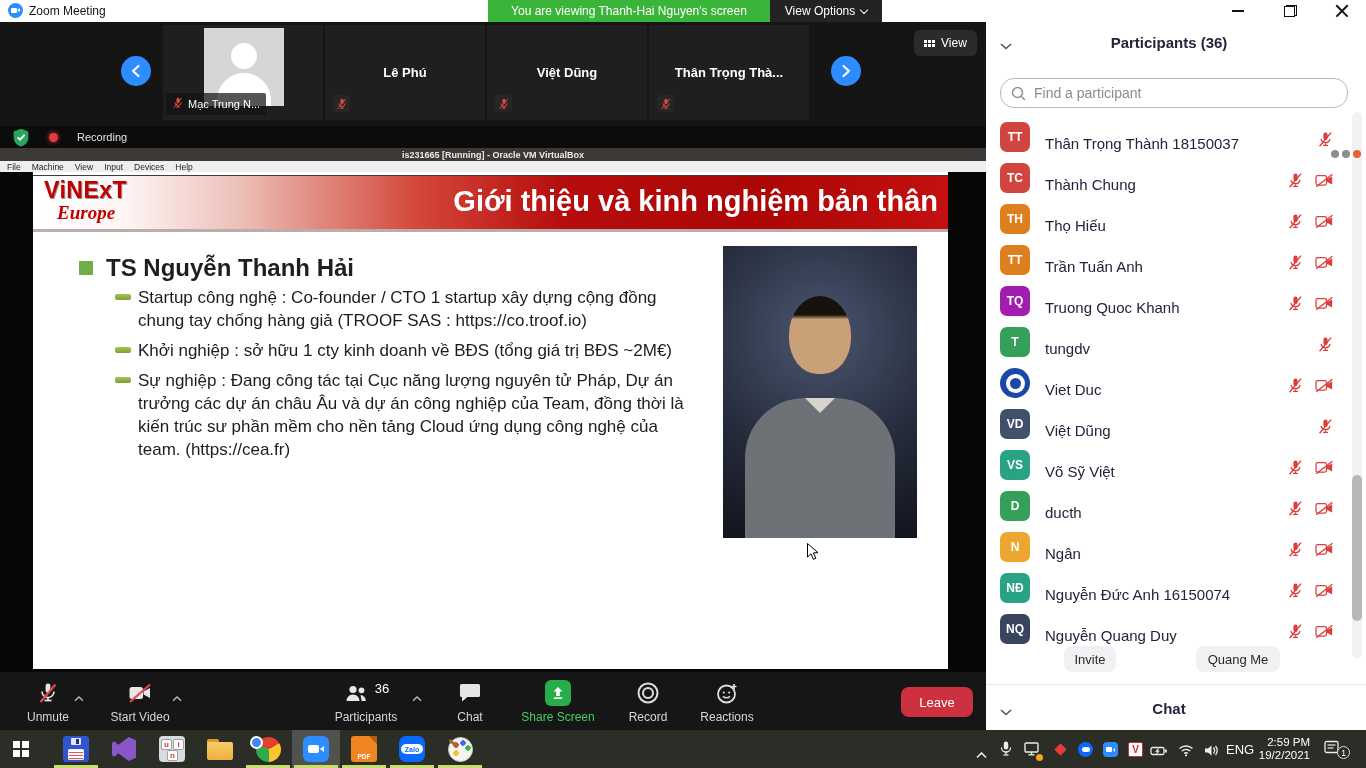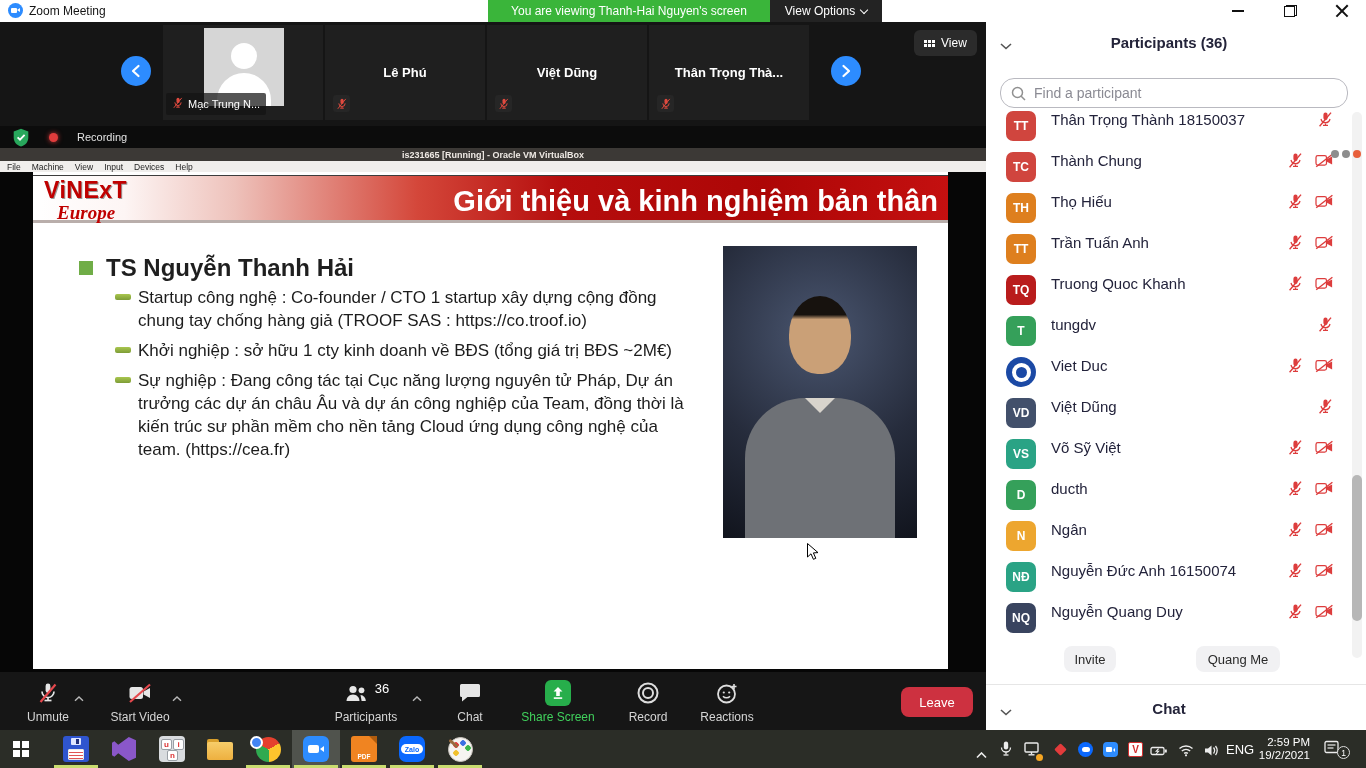--- a/index.html
+++ b/index.html
@@ -55,21 +55,21 @@
 .vbox-title{position:absolute;left:0;top:148px;width:986px;height:13px;background:#3c3936;color:#eee9e4;font-size:9px;font-weight:700;display:flex;align-items:center;justify-content:center}
 .vbox-circles{position:absolute;right:5px;top:150px;display:flex;gap:3px;z-index:6}
 .vc{width:8px;height:8px;border-radius:50%}
 .vc-a{background:#8d8d8d}.vc-b{background:#8d8d8d}.vc-c{background:#e8603c}
 .vbox-menu{position:absolute;left:0;top:161px;width:986px;height:11px;background:#f0eeec;display:flex;align-items:center;gap:11px;padding-left:7px;z-index:5}
 .menu-item{font-size:8.5px;color:#1f1f1f;cursor:pointer}
 .vm-screen{position:absolute;left:0;top:172px;width:986px;height:500px;background:#060606}
 
 
 .slide{position:absolute;left:33px;top:172px;width:915px;height:497px;background:#fff}
-.slide-head{position:absolute;left:0;top:3px;width:915px;height:48px;background:linear-gradient(90deg,#ffffff 0%,#fdf5f4 10%,#eec2bb 22%,#d4473a 42%,#b50d0d 58%,#ad0606 80%,#c41010 100%);border-top:1px solid #3c3c3c;border-bottom:3px solid #b9aeab}
+.slide-head{position:absolute;left:0;top:3px;width:915px;height:57px;background:linear-gradient(90deg,#ffffff 0%,#fdf5f4 10%,#eec2bb 22%,#d4473a 42%,#b50d0d 58%,#ad0606 80%,#c41010 100%);border-top:1px solid #3c3c3c;border-bottom:3px solid #b9aeab}
 .logo-top{position:absolute;left:11px;top:1px;font-size:23px;font-weight:800;color:#c00000;letter-spacing:.5px;text-shadow:1px 1px 0 #9b9b9b}
 .logo-bottom{position:absolute;left:24px;top:26px;font-family:"Liberation Serif",serif;font-style:italic;font-weight:700;font-size:19px;color:#c00000}
 .slide-title{position:absolute;right:10px;top:9px;font-size:29px;font-weight:800;color:#fff;white-space:nowrap}
 .sl-heading{position:absolute;left:46px;top:82px;display:flex;align-items:center;gap:13px}
 .green-sq{width:14px;height:14px;background:#70ad47}
 .sl-heading-text{font-size:24px;color:#1f1f1f;font-weight:600}
 .sl-bullets{position:absolute;left:82px;top:114px;width:582px}
 .sl-bullet{display:flex;margin-bottom:7px}
 .b-marker{flex:0 0 16px;height:6px;margin:8px 7px 0 0;background:linear-gradient(180deg,#a9c64e,#7d9c37);border-radius:2px}
 .sl-bullet span{font-size:17px;line-height:23px;color:#1c1c1c}
@@ -89,21 +89,21 @@
 .share-ico{width:26px;height:26px;border-radius:6px;background:#27ae4b;display:flex;align-items:center;justify-content:center}
 .leave-btn{position:absolute;left:901px;top:15px;width:72px;height:30px;background:#cd3140;border-radius:8px;color:#fff;font-size:13px;display:flex;align-items:center;justify-content:center;cursor:pointer}
 
 
 .panel{position:absolute;left:986px;top:22px;width:380px;height:708px;background:#fff}
 .p-chevron{position:absolute;left:14px;top:14px;cursor:pointer}
 .p-title{position:absolute;left:0;right:14px;top:12px;text-align:center;font-size:15px;font-weight:700;color:#24243a}
 .p-search{position:absolute;left:14px;top:56px;width:348px;height:30px;border:1px solid #b9b9c0;border-radius:14px;display:flex;align-items:center;gap:8px;padding:0 10px;cursor:text}
 .p-search span{color:#8a8a93;font-size:14px}
 .p-list{position:absolute;left:0;top:89px;width:364px}
-.prow{height:41px;display:flex;align-items:flex-start;padding-left:20px;cursor:pointer}
+.prow{height:41px;display:flex;align-items:flex-end;padding-left:14px;cursor:pointer}
 .pavatar{width:30px;height:30px;border-radius:7px;color:#fff;font-size:12px;font-weight:700;display:flex;align-items:center;justify-content:center;flex:0 0 30px}
 .pavatar.crest{border-radius:50%}
 .crest-in{width:19px;height:19px;border-radius:50%;background:#fff;display:flex;align-items:center;justify-content:center}
 .crest-in::after{content:"";width:11px;height:11px;border-radius:50%;background:#1b49a5}
 .pname{margin-left:15px;font-size:15px;color:#23233b;flex:1;white-space:nowrap;overflow:hidden}
 .picons{display:flex;gap:11px;margin-right:16px;align-items:center}
 .p-scroll{position:absolute;left:366px;top:90px;width:10px;height:546px;background:#f2f2f2;border-radius:5px;cursor:pointer}
 .p-thumb{position:absolute;left:0;top:363px;width:10px;height:146px;background:#b7b7b7;border-radius:5px}
 .pf-btn{position:absolute;background:#f1f1f3;border-radius:8px;font-size:13px;color:#2a2a2a;display:flex;align-items:center;justify-content:center;cursor:pointer}
 .invite-btn{left:78px;top:624px;width:52px;height:26px}
@@ -521,21 +521,21 @@
             <span><svg width="19" height="15" viewBox="0 0 19 15">
                 <g stroke="#dd3d3d" fill="none" stroke-width="1.25">
                   <rect x="1" y="2.6" width="10.5" height="9.4" rx="1.8"></rect>
                   <path d="M11.5 6.2l5.6-2.8v8l-5.6-2.8z" fill="#dd3d3d" stroke="none"></path>
                   <line x1="1.2" y1="13.8" x2="17.4" y2="1.2" stroke-width="1.4"></line>
                 </g>
               </svg></span>
           </div>
         </div>
         <div class="prow">
-          <div class="pavatar" style="background: #b91c1c;">TQ</div>
+          <div class="pavatar" style="background: #a21caf;">TQ</div>
           <div class="pname">Truong Quoc Khanh</div>
           <div class="picons">
             <span><svg width="17" height="17" viewBox="0 0 17 17">
                 <g stroke="#dd3d3d" fill="none" stroke-width="1.25">
                   <rect x="6.4" y="1.6" width="4.2" height="7.6" rx="2.1" fill="#dd3d3d" stroke="none"></rect>
                   <path d="M4 8a4.6 4.6 0 0 0 9 0"></path>
                   <line x1="8.5" y1="12.4" x2="8.5" y2="14.2"></line>
                   <line x1="6" y1="14.4" x2="11" y2="14.4"></line>
                   <line x1="2.6" y1="15.2" x2="14" y2="1.6" stroke-width="1.4"></line>
                 </g>

